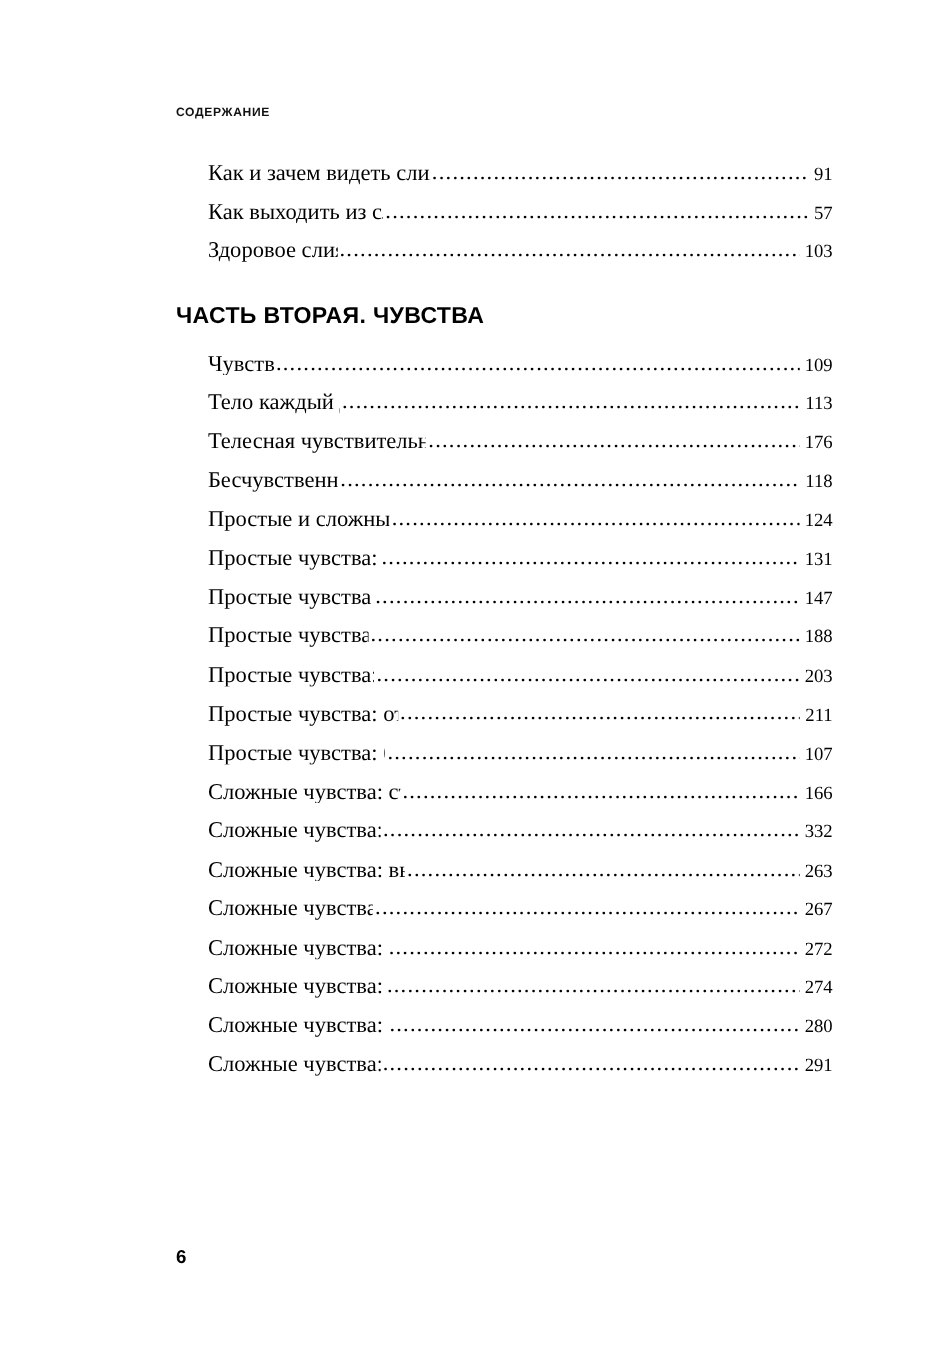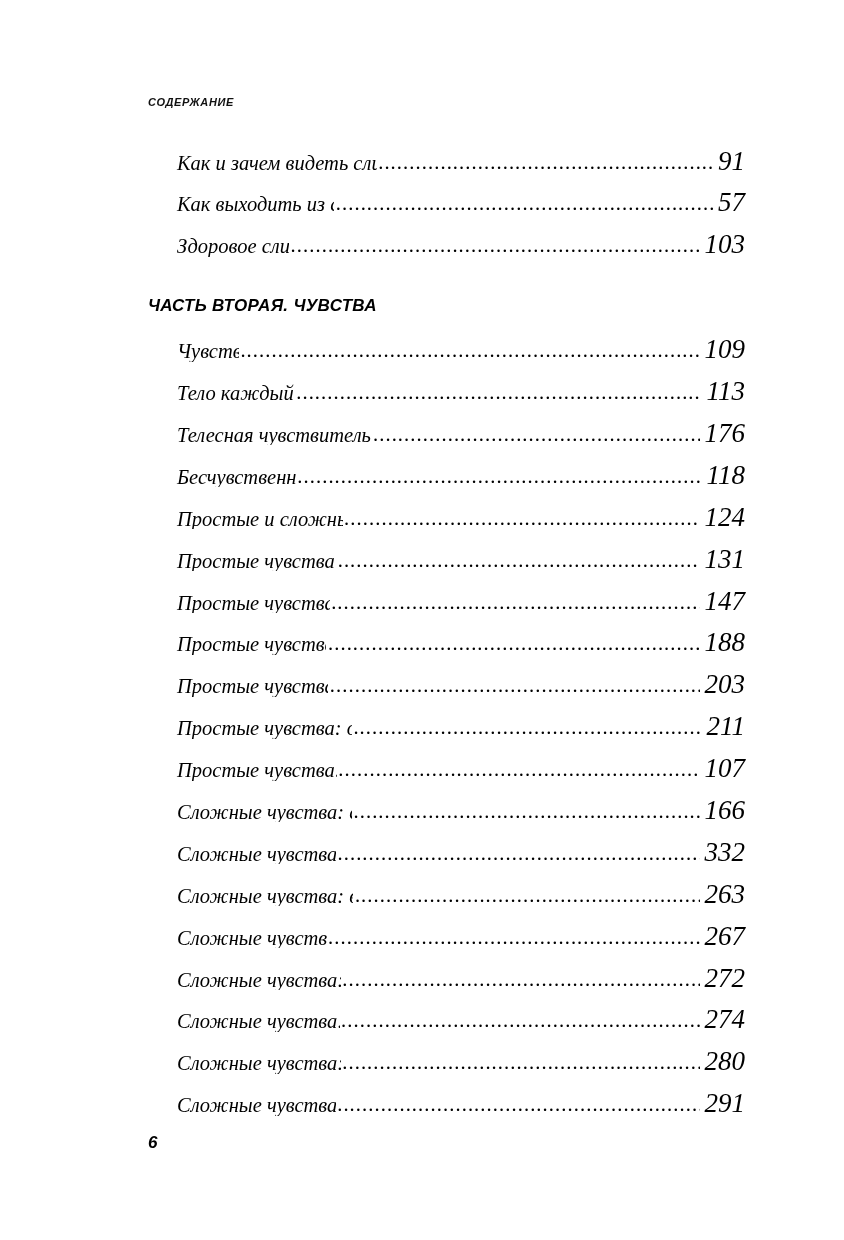--- a/index.html
+++ b/index.html
@@ -10,26 +10,25 @@
   body {
     width: 844px;
     height: 1240px;
     position: relative;
     font-family: "Liberation Serif", serif;
     color: #000000;
     overflow: hidden;
   }
   .page {
     position: absolute;
-    left: 0; top: 0;
+    left: 12px; top: 0;
     width: 703px;
     height: 1240px;
     box-sizing: border-box;
     padding: 0;
-    font-style: italic;
   }
   .running-head {
     position: absolute;
     left: 148px;
     top: 96px;
     font-family: "Liberation Sans", sans-serif;
     font-weight: bold;
     font-size: 11px;
     letter-spacing: 0.6px;
     color: #111111;
@@ -61,26 +60,26 @@
     color: #000;
     font-size: 20.5px;
     letter-spacing: 1.1px;
     transform: translateY(-1px);
   }
   .toc-entry .page-num {
     flex: 0 0 auto;
     text-align: center;
     padding-left: 3px;
     padding-right: 3px;
-    font-size: 27px;
+    font-size: 17px;
   }
   .part-heading {
     font-family: "Liberation Sans", sans-serif;
     font-weight: bold;
-    font-size: 17px;
+    font-size: 21px;
     letter-spacing: 0.3px;
     margin-top: 30px;
     margin-bottom: 13px;
     padding-left: 0px;
     color: #000;
   }
   .folio {
     position: absolute;
     left: 148px;
     top: 1133px;

